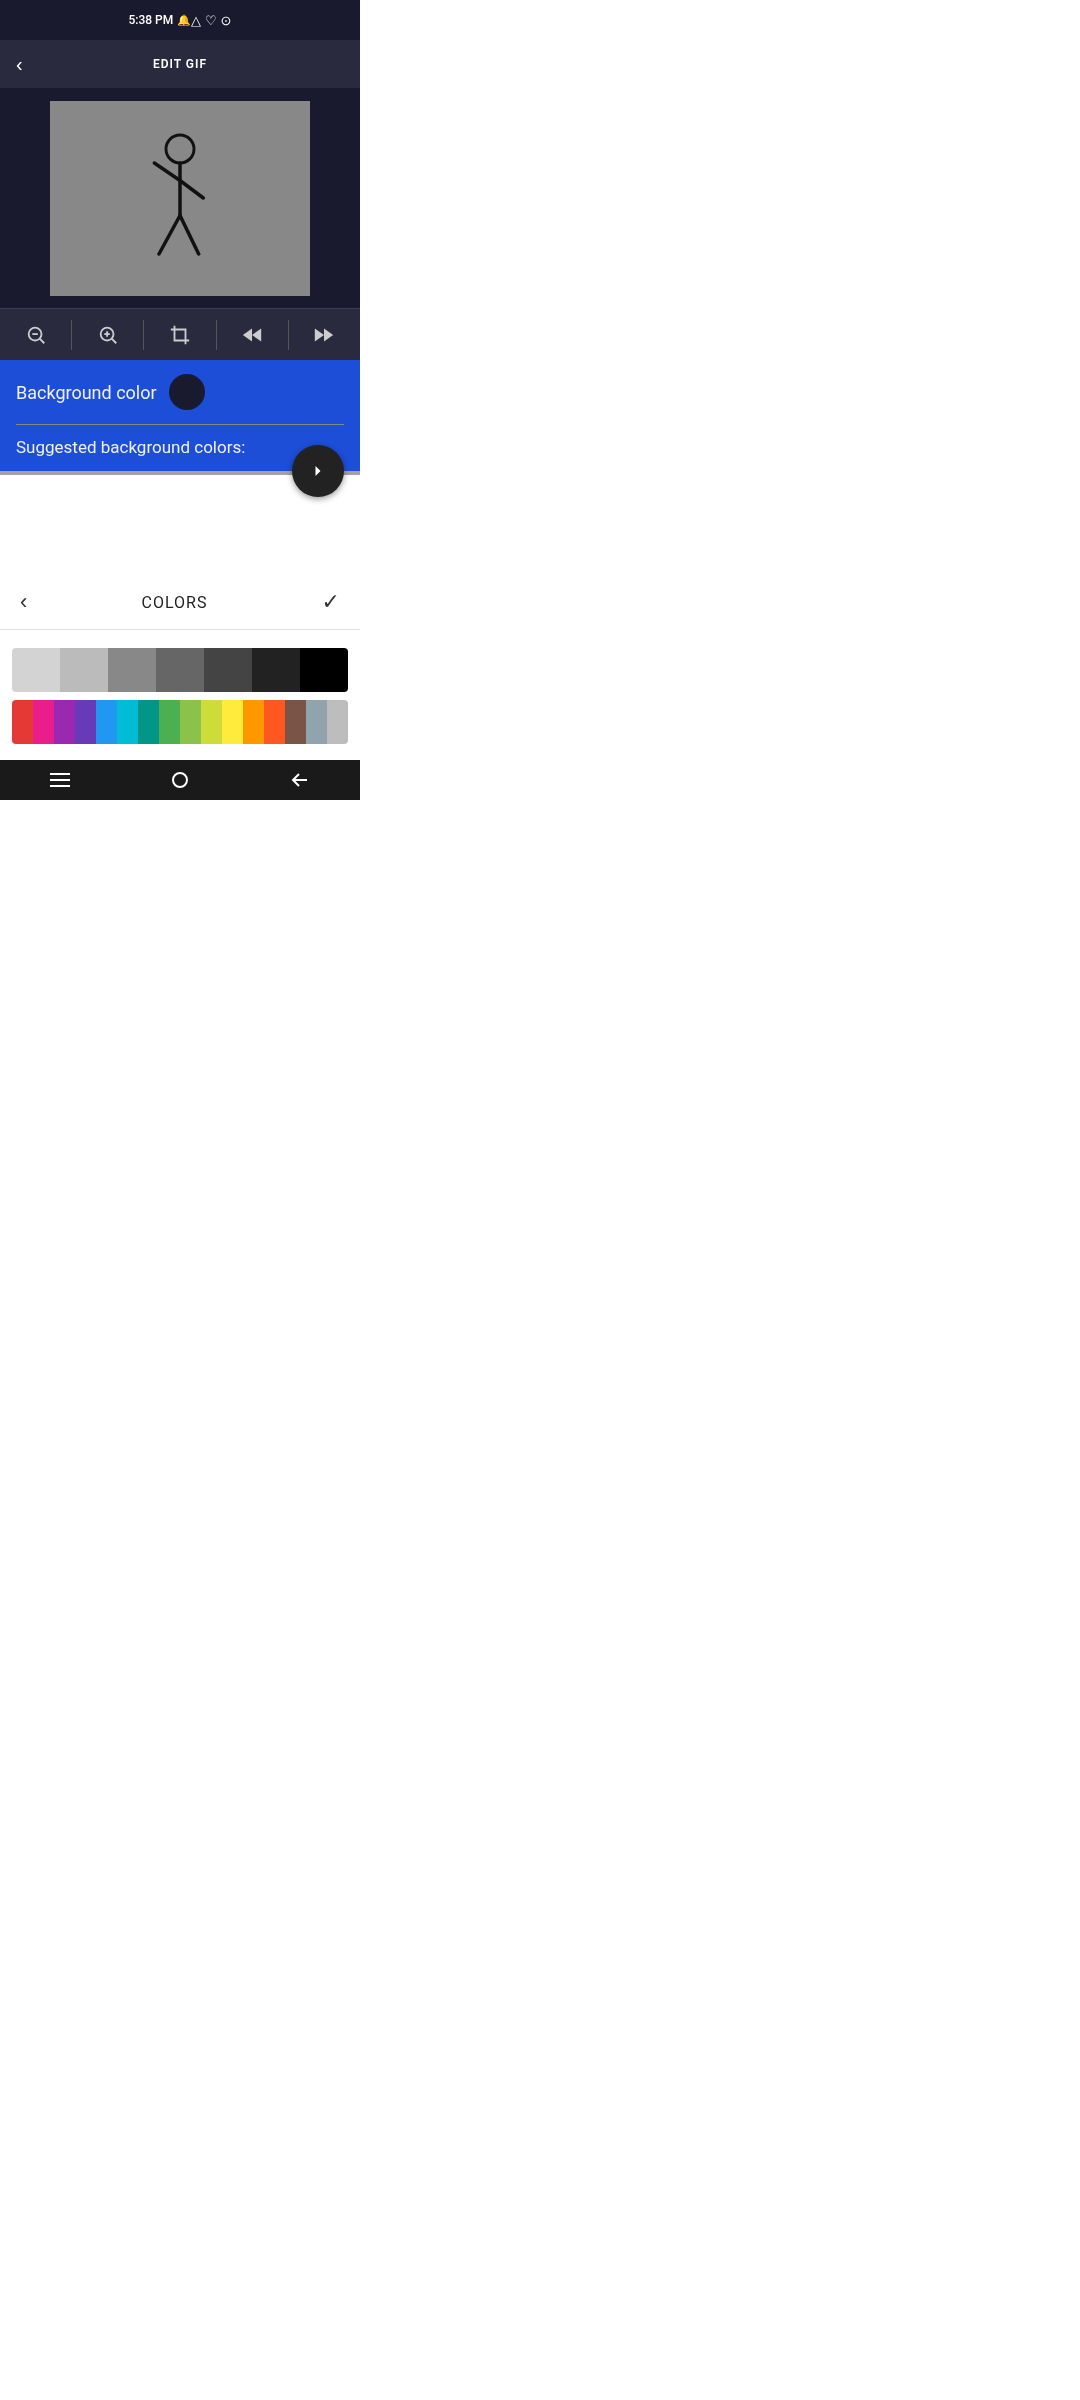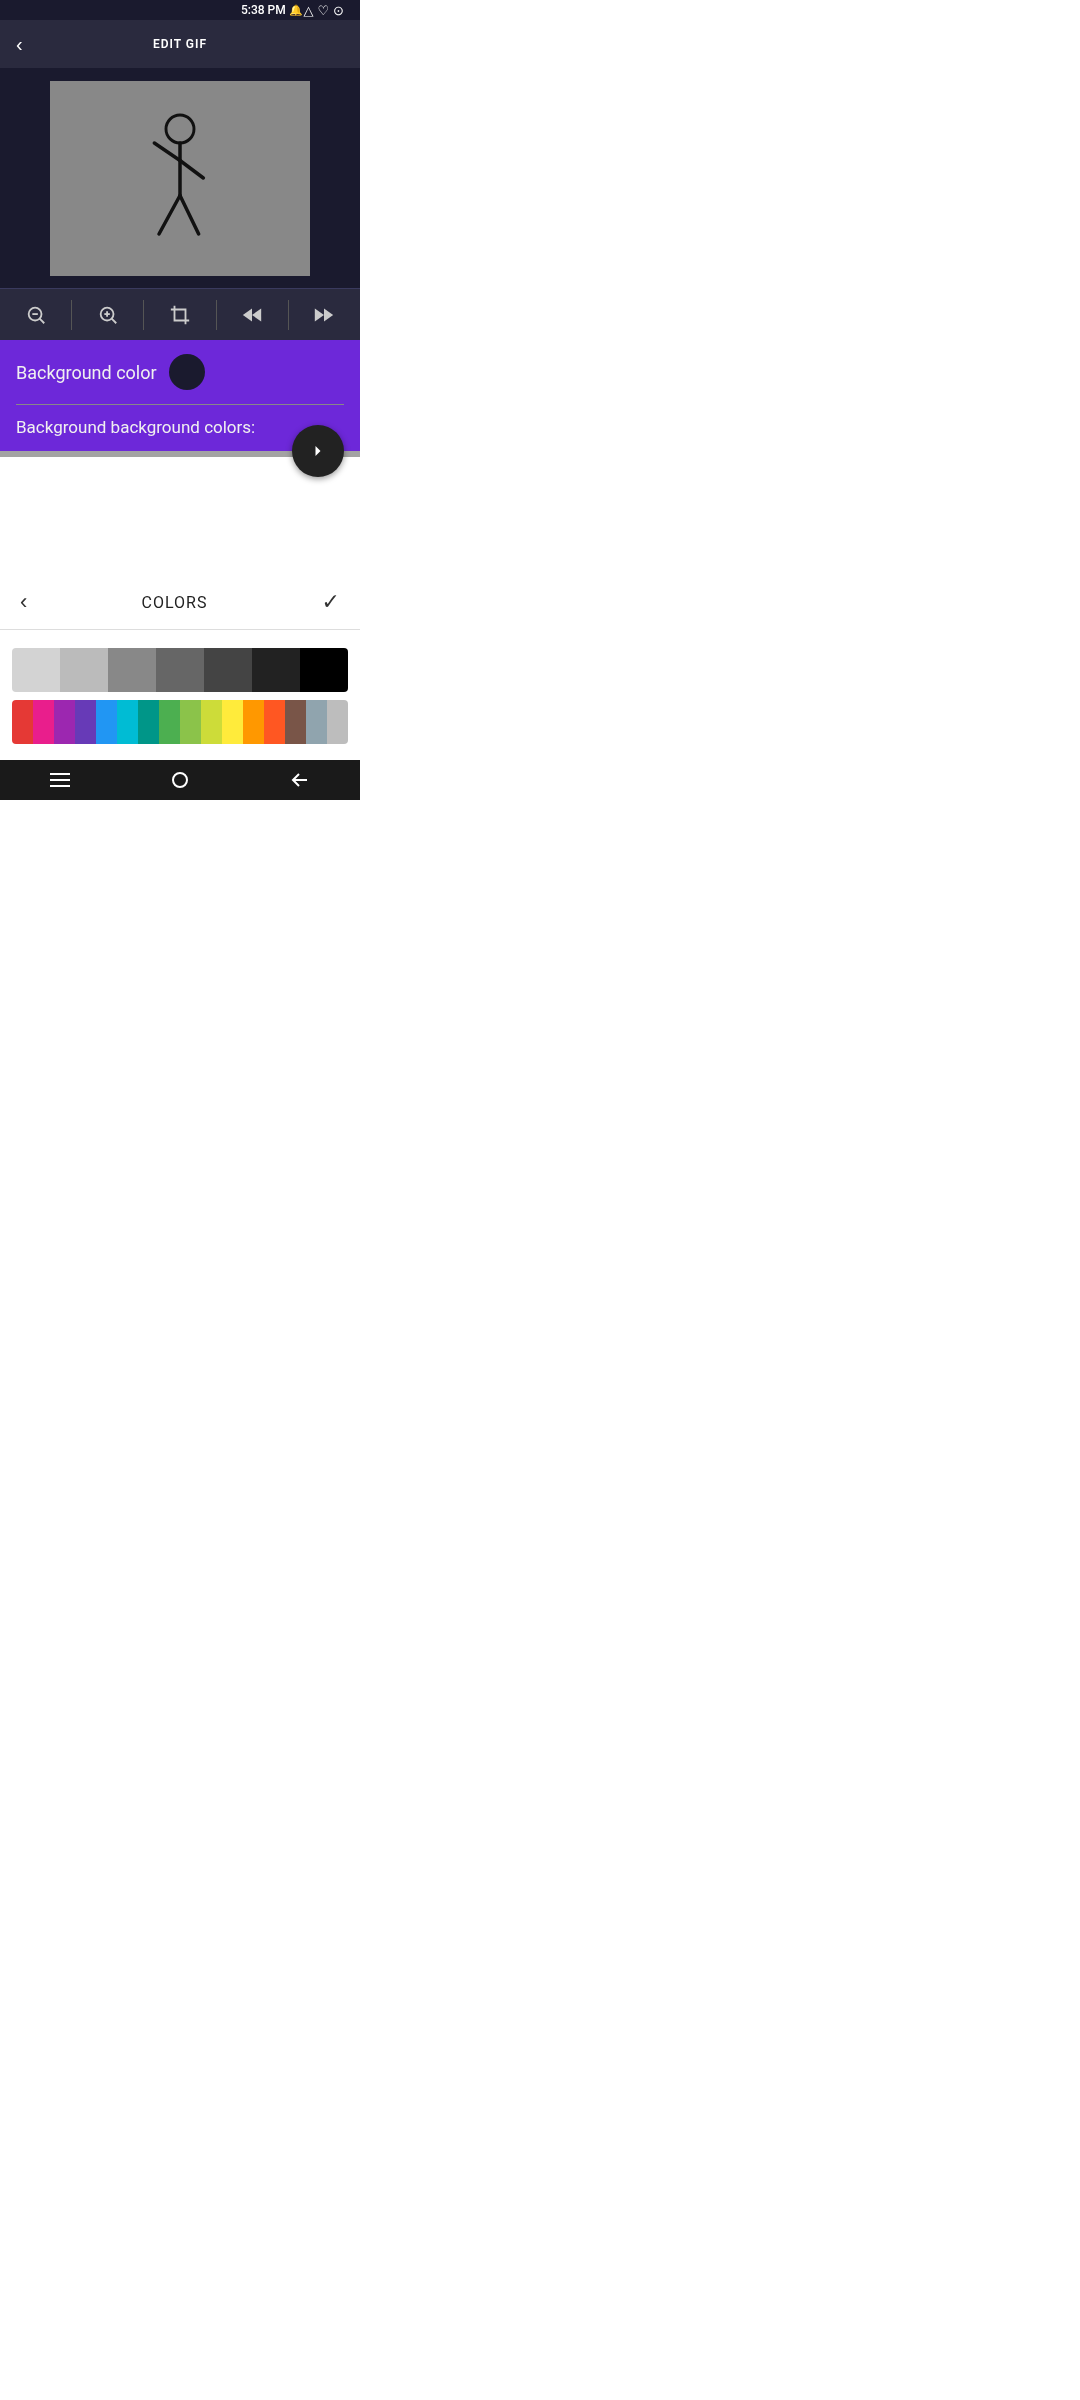--- a/index.html
+++ b/index.html
@@ -13,23 +13,23 @@
       position: relative;
     }
 
     
     .status-bar {
       background: #1a1a2e;
       color: #fff;
       font-size: 12px;
       padding: 8px 16px;
       display: flex;
-      justify-content: flex-end;
-      align-items: center;
-      height: 20px;
+      justify-content: center;
+      align-items: center;
+      height: 40px;
     }
     .status-left { font-weight: 500; display: flex; align-items: center; gap: 4px; }
     .status-right { display: flex; align-items: center; gap: 4px; }
 
     
     .app-bar {
       background: #2a2a3e;
       color: #fff;
       display: flex;
       align-items: center;
@@ -102,23 +102,23 @@
       background: none;
     }
     .toolbar-separator {
       width: 1px;
       height: 30px;
       background: #555;
     }
 
     
     .editor-panel {
-      background: #6d28d9;
+      background: #1d4ed8;
       padding: 14px 16px;
-      border-bottom: 6px solid #a3a3a3;
+      border-bottom: 4px solid #a3a3a3;
       position: relative;
     }
     .bg-color-row {
       display: flex;
       align-items: center;
       gap: 12px;
       padding-bottom: 14px;
       border-bottom: 1px solid #888;
     }
     .bg-color-label {
@@ -315,21 +315,21 @@
       <polygon points="12,5 22,12 12,19"></polygon>
     </svg>
   </button>
 </div>
 
 <div class="editor-panel">
   <div class="bg-color-row">
     <span class="bg-color-label">Background color</span>
     <button class="bg-color-swatch"></button>
   </div>
-  <p class="suggested-label">Background background colors:</p>
+  <p class="suggested-label">Suggested background colors:</p>
 
   <button class="fab-btn">
     <svg width="20" height="20" viewBox="0 0 24 24" fill="white">
       <polyline points="9,18 15,12 9,6"></polyline>
     </svg>
   </button>
 </div>
 
 <div class="colors-sheet">
   <div class="colors-header">

